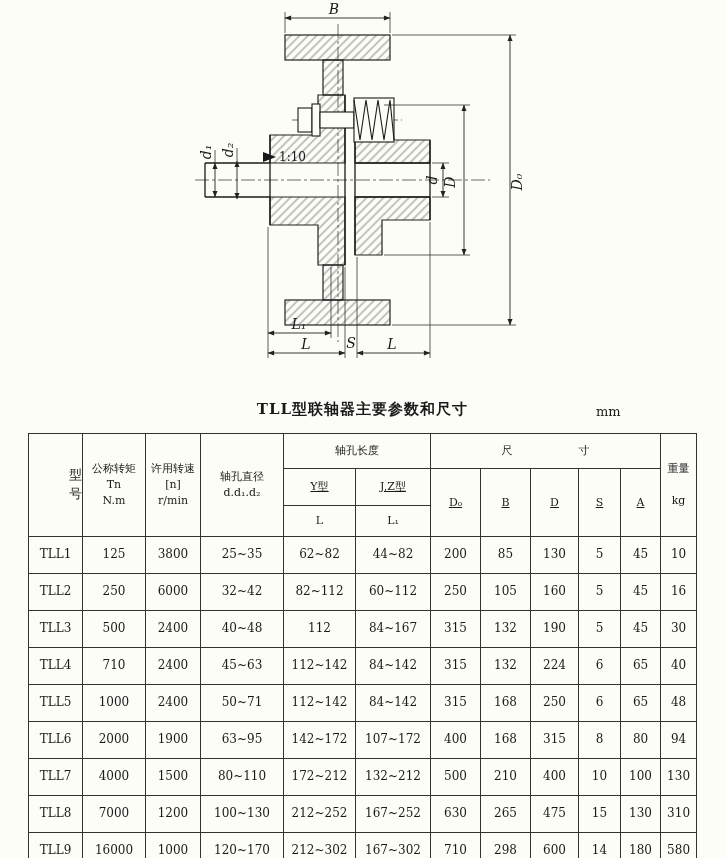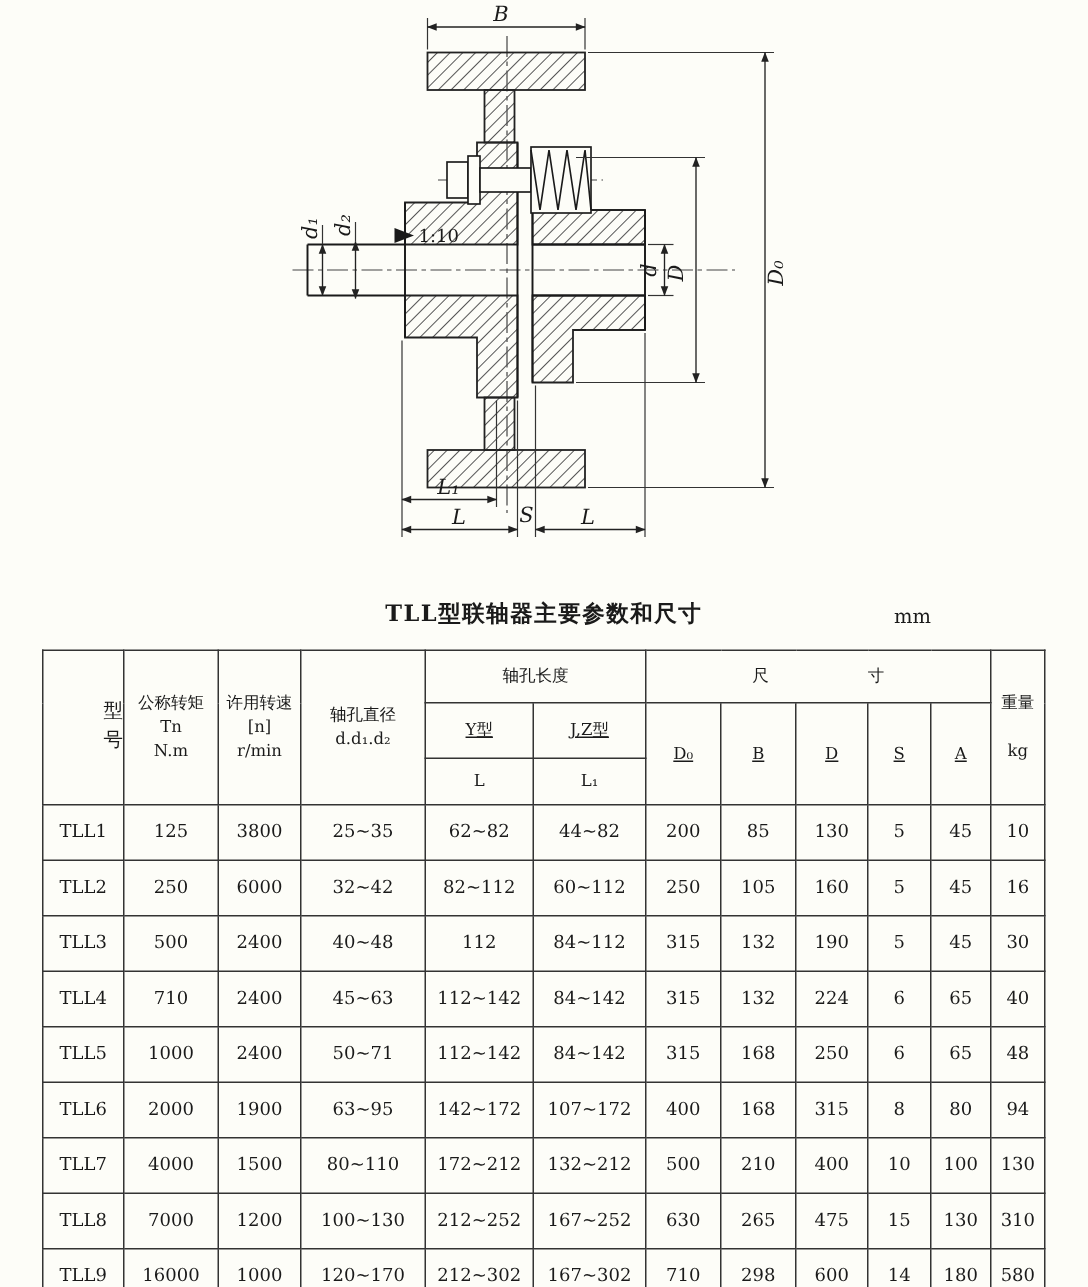--- a/index.html
+++ b/index.html
@@ -232,21 +232,21 @@
           <td>5</td>
           <td>45</td>
           <td>16</td>
         </tr>
         <tr>
           <td>TLL3</td>
           <td>500</td>
           <td>2400</td>
           <td>40~48</td>
           <td>112</td>
-          <td>84~112</td>
+          <td>84~167</td>
           <td>315</td>
           <td>132</td>
           <td>190</td>
           <td>5</td>
           <td>45</td>
           <td>30</td>
         </tr>
         <tr>
           <td>TLL4</td>
           <td>710</td>

